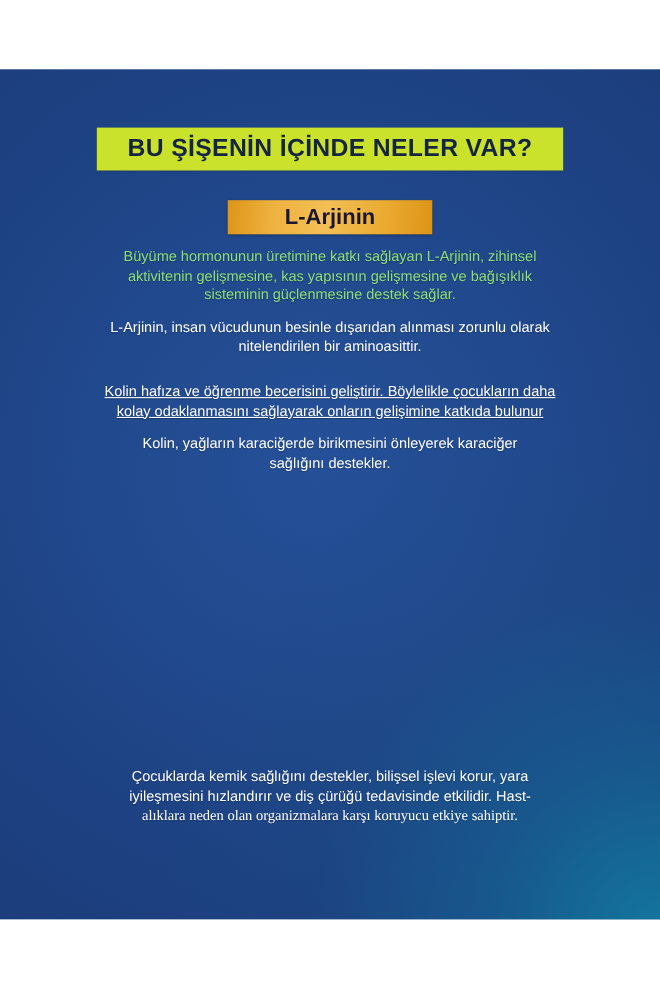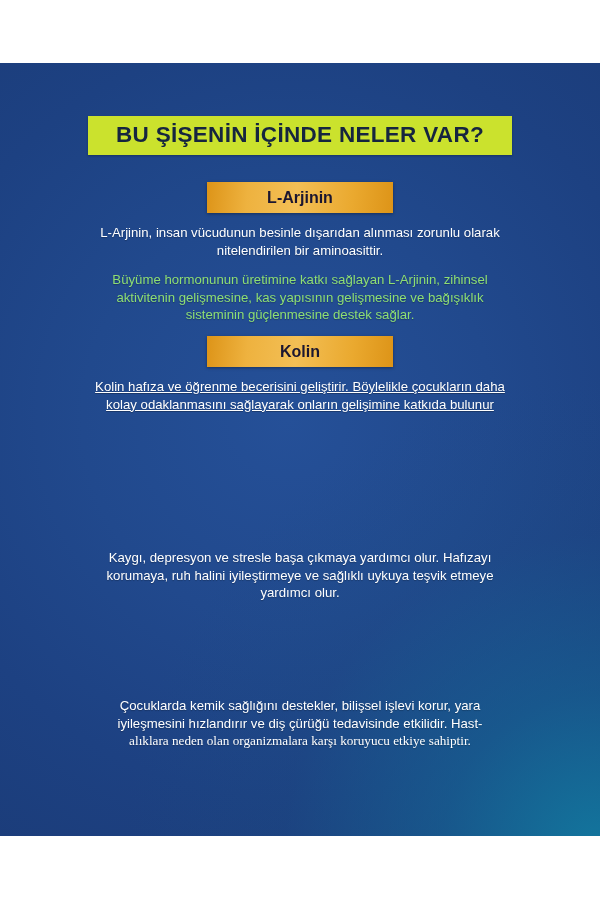--- a/index.html
+++ b/index.html
@@ -93,21 +93,21 @@
     margin: 0 auto;
     height: 31px;
     display: flex;
     align-items: center;
     justify-content: center;
     background: linear-gradient(95deg, #dd9418 0%, #eeb23f 22%, #f3bf55 48%, #eaa92f 78%, #dd9418 100%);
     box-shadow: 0 1px 3px rgba(0,0,0,0.35);
   }
   .badge-label {
     color: #1b1630;
-    font-size: 16px;
+    font-size: 20px;
     font-weight: bold;
     white-space: nowrap;
     line-height: 1;
   }
 
   .para {
     margin: 0;
     padding: 0;
     text-align: center;
     font-size: 13.2px;
@@ -150,37 +150,34 @@
 
       <div class="title-banner">
         <span class="title-text">BU ŞİŞENİN İÇİNDE NELER VAR?</span>
       </div>
 
       <div class="section" id="sec-arjinin">
         <div class="badge">
           <span class="badge-label">L-Arjinin</span>
         </div>
         <div class="paras w-420">
+          <p class="para green">Büyüme hormonunun üretimine katkı sağlayan L-Arjinin, zihinsel aktivitenin gelişmesine, kas yapısının gelişmesine ve bağışıklık sisteminin güçlenmesine destek sağlar.</p>
           <p class="para">L-Arjinin, insan vücudunun besinle dışarıdan alınması zorunlu olarak nitelendirilen bir aminoasittir.</p>
-          <p class="para green">Büyüme hormonunun üretimine katkı sağlayan L-Arjinin, zihinsel aktivitenin gelişmesine, kas yapısının gelişmesine ve bağışıklık sisteminin güçlenmesine destek sağlar.</p>
         </div>
       </div>
 
       <div class="section" id="sec-kolin">
-        <div class="badge">
-          <span class="badge-label">Kolin</span>
-        </div>
         <div class="paras w-360">
           <p class="para" style="width:424px;margin-left:-29px;text-decoration:underline;">Kolin hafıza ve öğrenme becerisini geliştirir. Böylelikle çocukların daha kolay odaklanmasını sağlayarak onların gelişimine katkıda bulunur</p>
+          <p class="para">Kolin, yağların karaciğerde birikmesini önleyerek karaciğer sağlığını destekler.</p>
         </div>
       </div>
 
       <div class="section" id="sec-fosfo">
         <div class="paras w-430">
-          <p class="para" style="margin-top:2px;">Kaygı, depresyon ve stresle başa çıkmaya yardımcı olur. Hafızayı korumaya, ruh halini iyileştirmeye ve sağlıklı uykuya teşvik etmeye yardımcı olur.</p>
         </div>
       </div>
 
       <div class="section" id="sec-uzum">
         <div class="paras w-400">
           <p class="para">Çocuklarda kemik sağlığını destekler, bilişsel işlevi korur, yara iyileşmesini hızlandırır ve diş çürüğü tedavisinde etkilidir. Hast-</p>
           <p class="para" style="margin-top:0;font-family:Liberation Serif, serif;">alıklara neden olan organizmalara karşı koruyucu etkiye sahiptir.</p>
         </div>
       </div>
 

